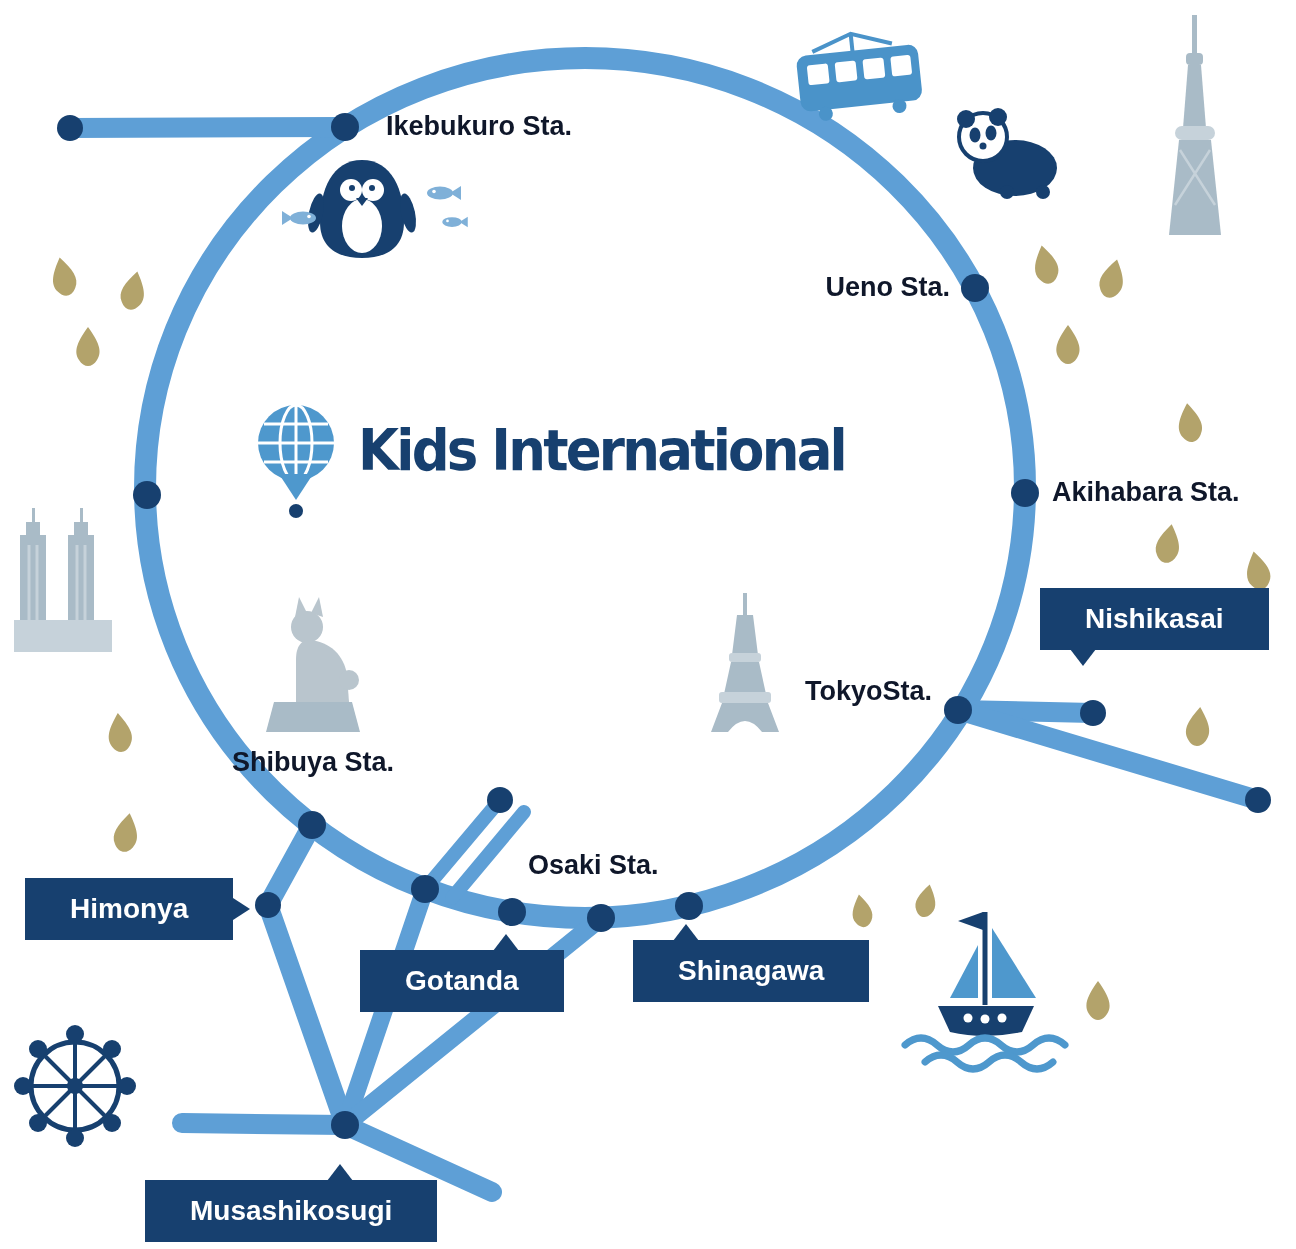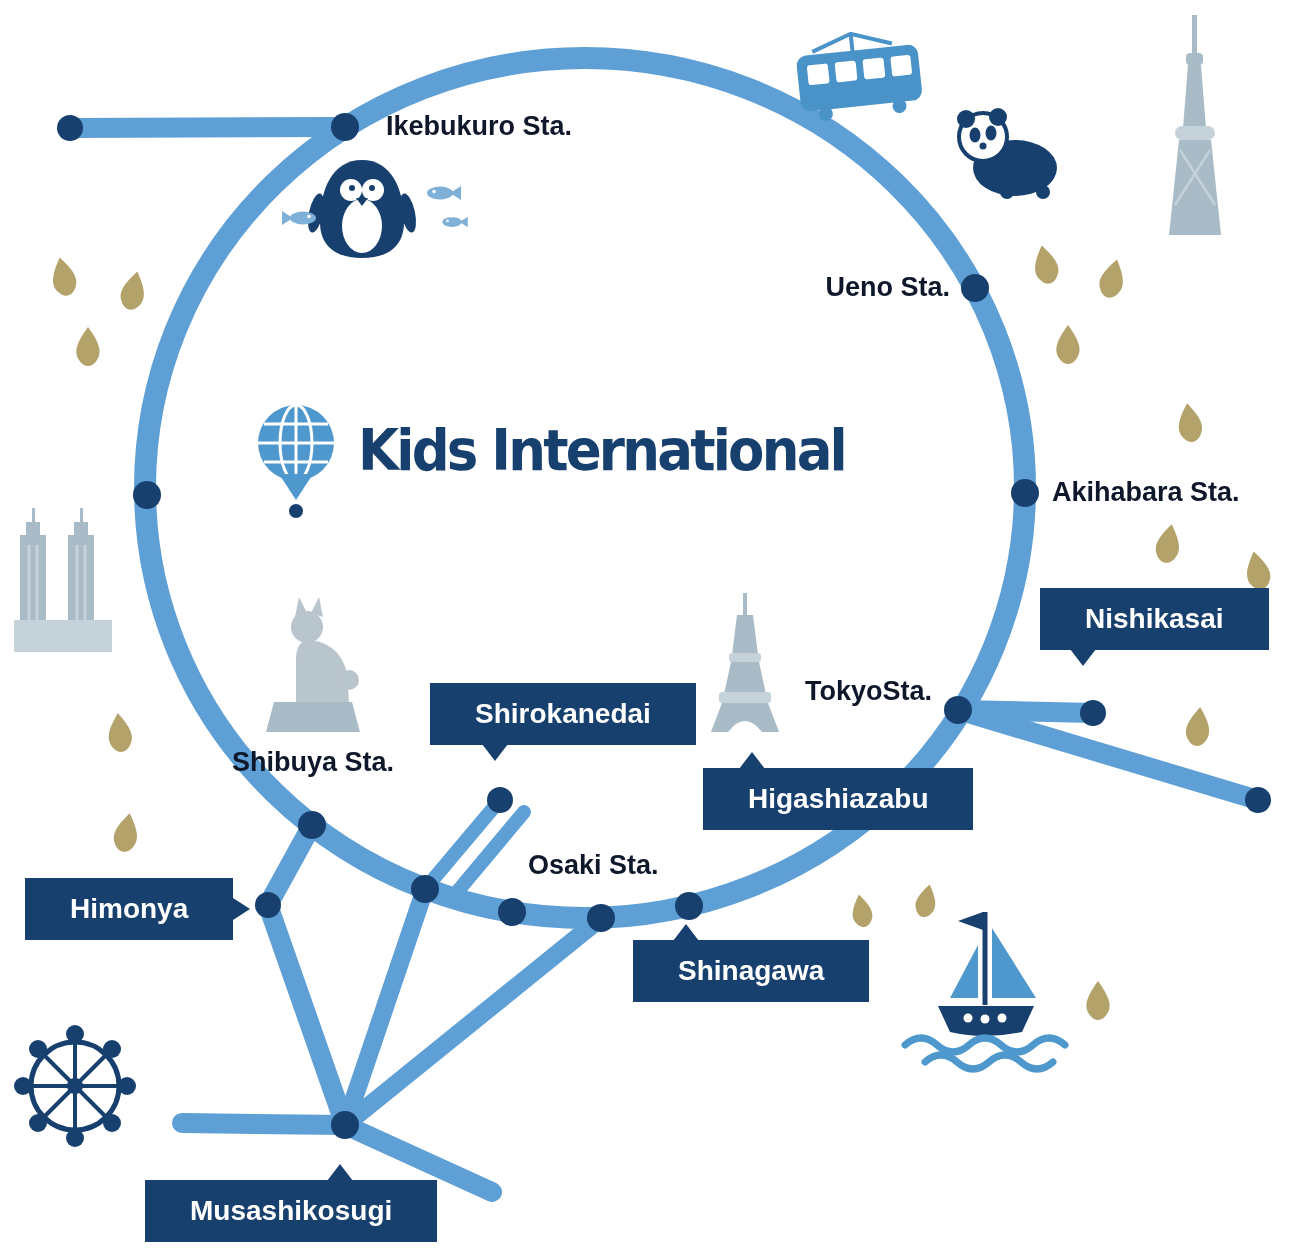--- a/index.html
+++ b/index.html
@@ -226,35 +226,31 @@
   <div class="sta" style="left:1052px;top:477px">Akihabara Sta.</div>
   <div class="sta" style="right:364px;top:676px">TokyoSta.</div>
   <div class="sta" style="left:232px;top:747px">Shibuya Sta.</div>
   <div class="sta" style="left:528px;top:850px">Osaki Sta.</div>
 
   <div class="box" style="left:1040px;top:588px">
     <span>Nishikasai</span>
     <i class="ptr pd" style="left:30px"></i>
   </div>
 
-  <div class="box" style="left:430px;top:683px">
-    <span>Shirokanedai</span>
-    <i class="ptr pd" style="left:52px"></i>
-  </div>
-
-  <div class="box" style="left:703px;top:768px">
-    <span>Higashiazabu</span>
-    <i class="ptr pu" style="left:36px"></i>
-  </div>
+
 
   <div class="box" style="left:25px;top:878px">
     <span>Himonya</span>
     <i class="ptr pr"></i>
   </div>
 
+  <div class="box" style="left:360px;top:950px">
+    <span>Gotanda</span>
+    <i class="ptr pu" style="left:133px"></i>
+  </div>
 
   <div class="box" style="left:633px;top:940px">
     <span>Shinagawa</span>
     <i class="ptr pu" style="left:40px"></i>
   </div>
 
 
   <div class="box" style="left:145px;top:1180px">
     <span>Musashikosugi</span>
     <i class="ptr pu" style="left:182px"></i>

